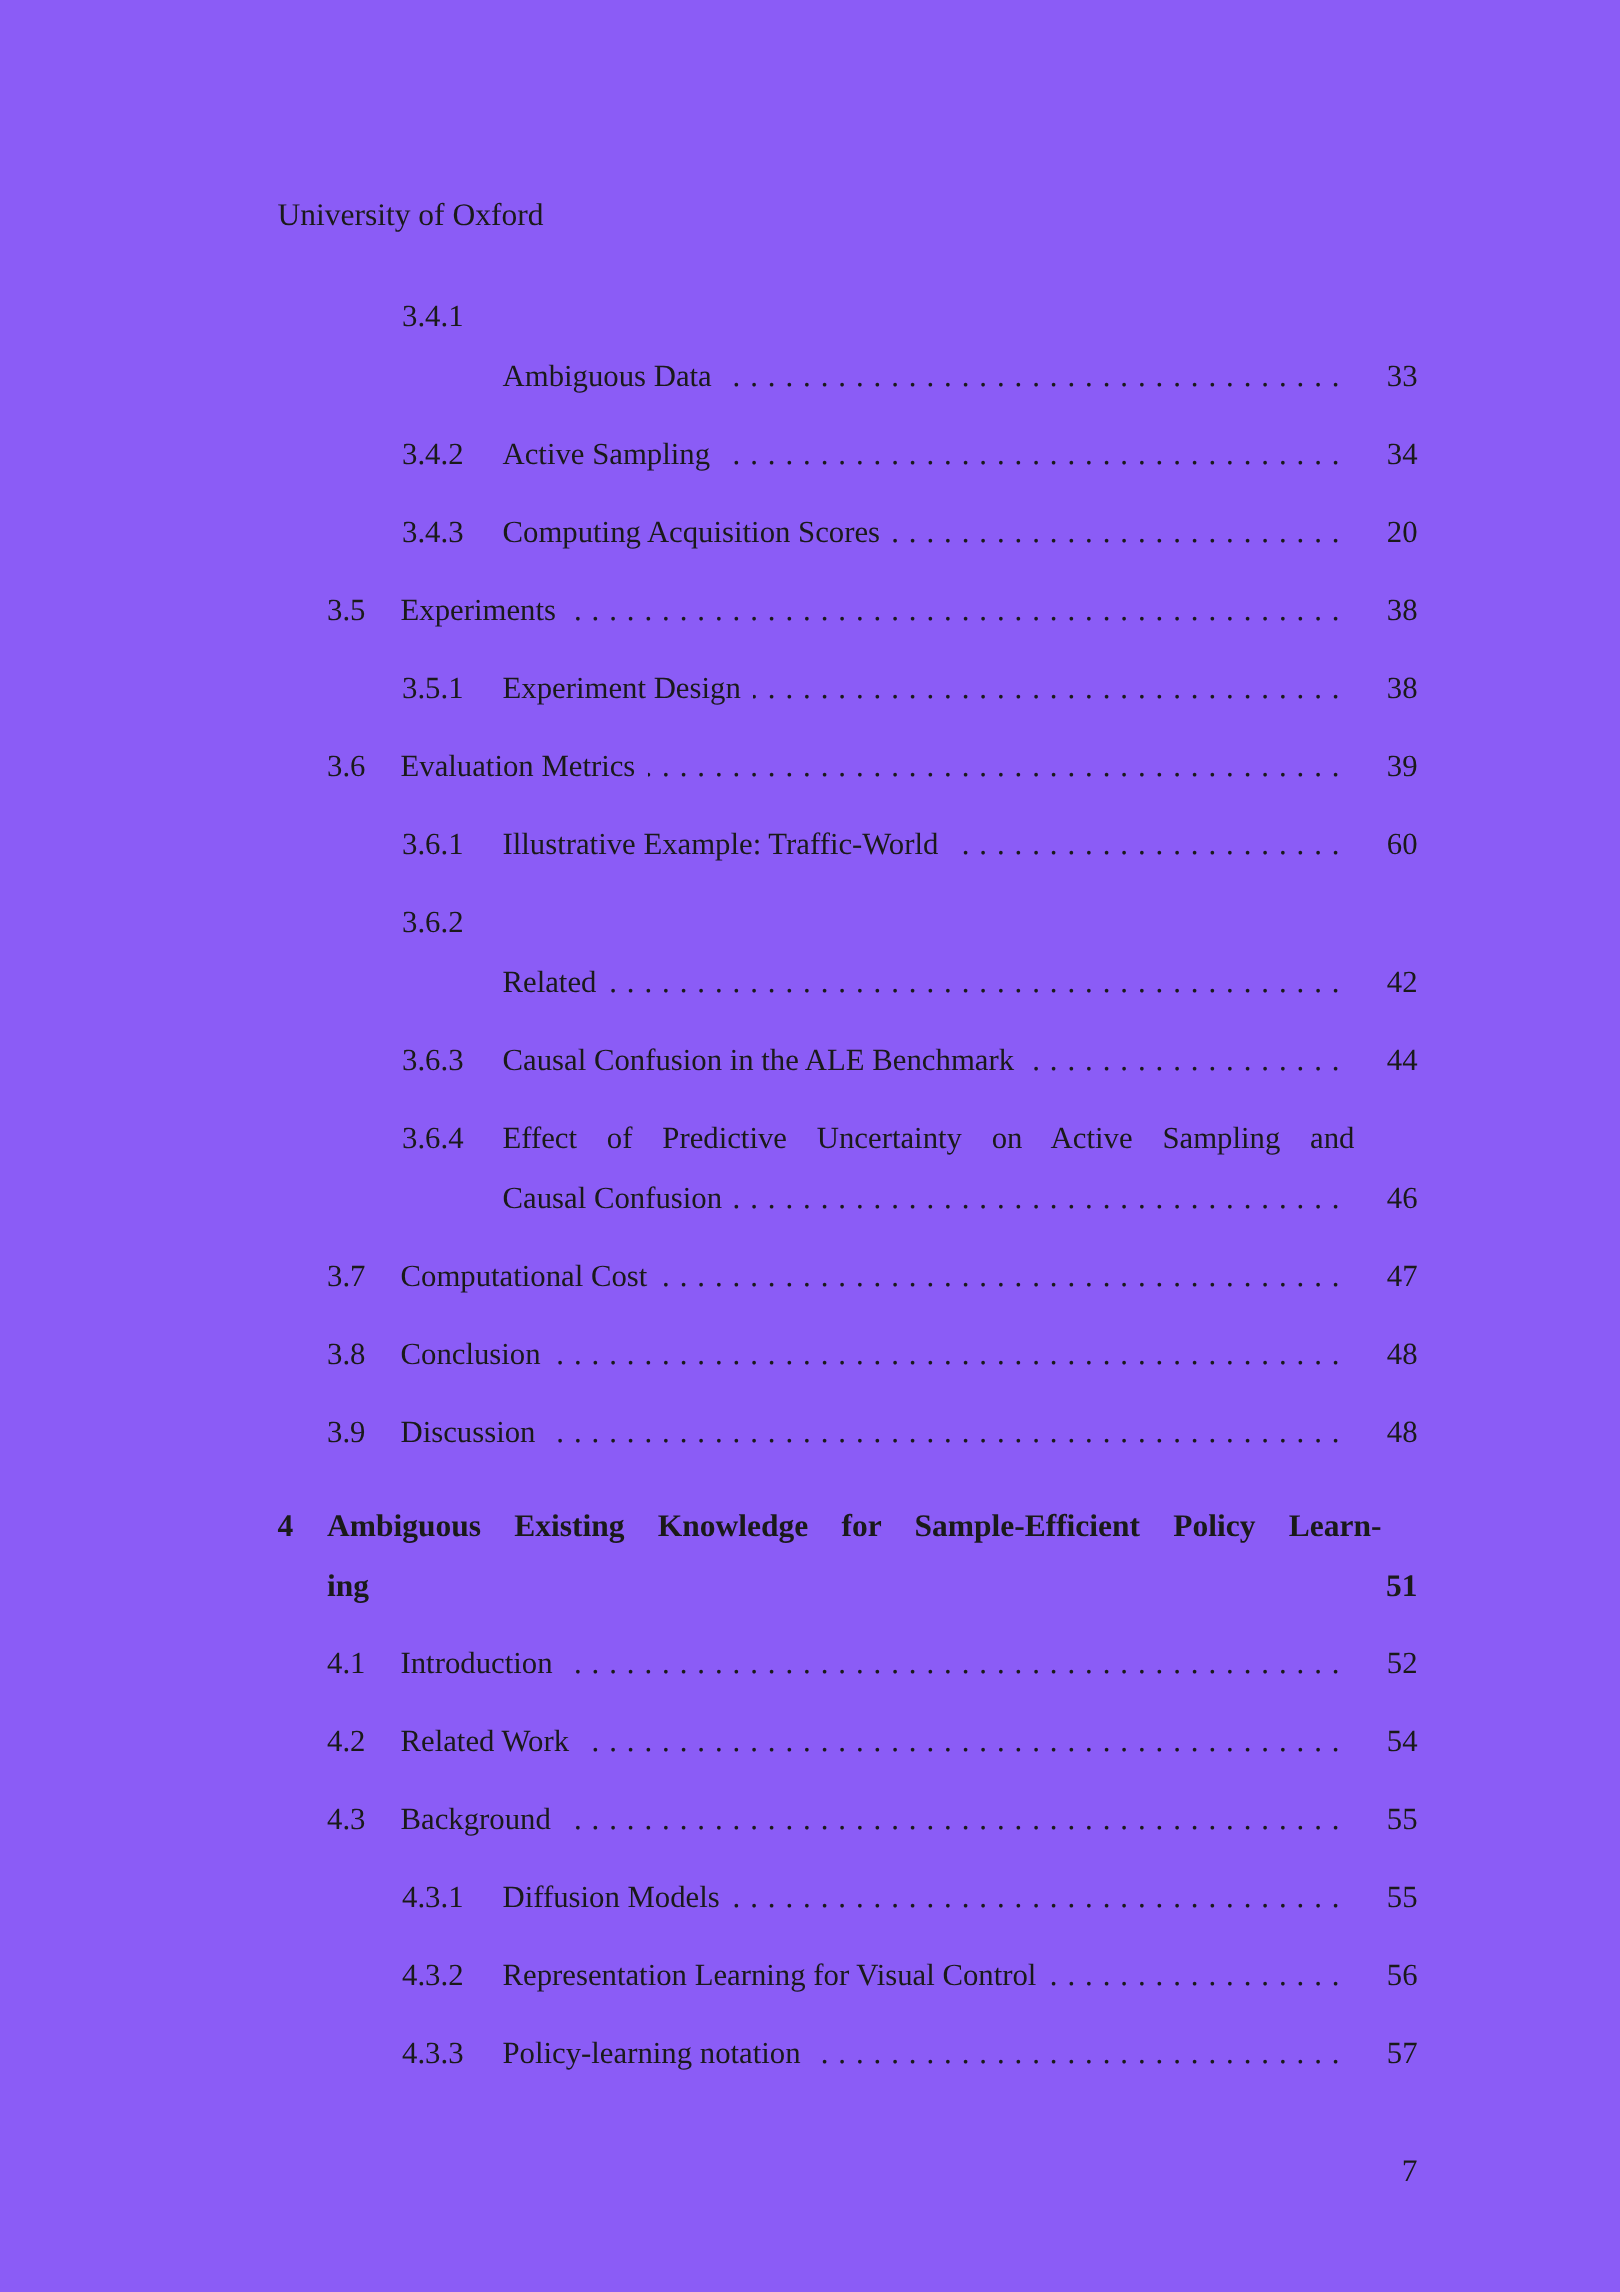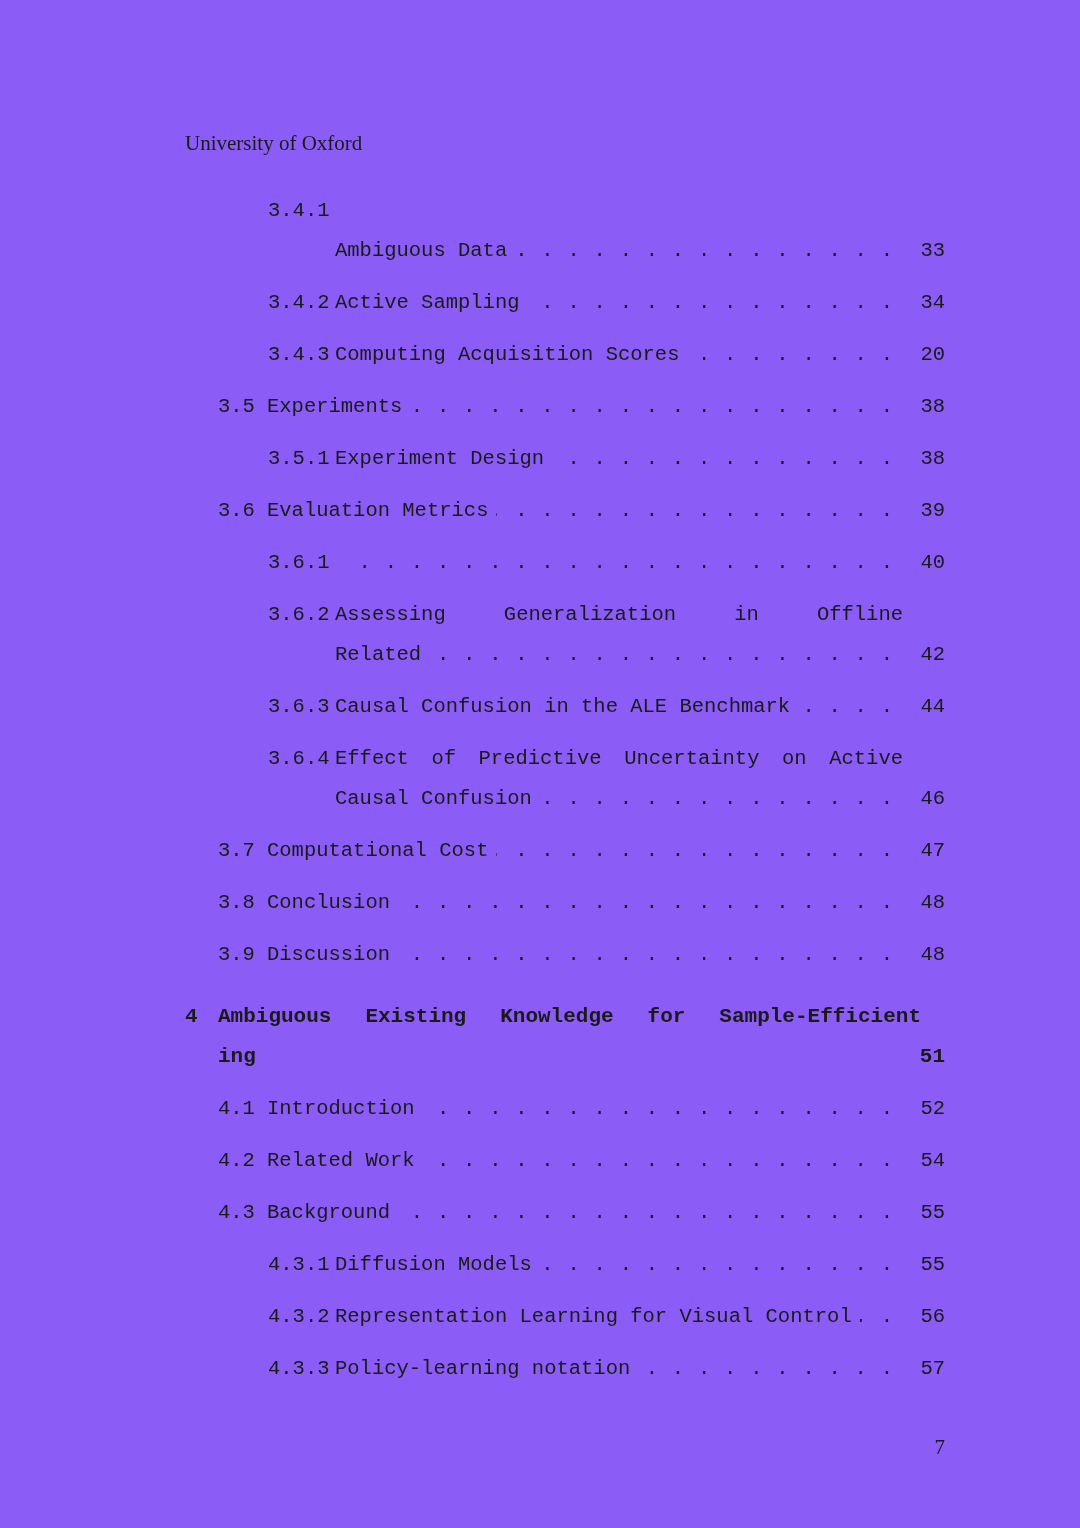--- a/index.html
+++ b/index.html
@@ -19,21 +19,20 @@
     color: #1a1a1a;
     font-size: 20.5px;
     overflow: hidden;
   }
   .running-header {
     line-height: 24px;
     font-size: 21px;
   }
   .toc {
     margin-top: 36px;
-    font-family: Liberation Mono, monospace;
   }
   .entry { margin-bottom: 12px; }
   .entry .line {
     display: flex;
     line-height: 40px;
   }
   .entry.chapter {
     font-weight: bold;
     margin-top: 22px;
     font-size: 21px;
@@ -148,30 +147,30 @@
           <span class="text">Evaluation Metrics</span>
           <span class="leader">
             <span class="dots">. . . . . . . . . . . . . . . . . . . . . . . . . . . . . . . . . . . . . . . . . . . . . . . . . . . . . . . . . . . . . . . . . . . . . .</span>
           </span>
           <span class="page-col">39</span>
         </div>
       </div>
       <div class="entry subsection">
         <div class="line">
           <span class="num">3.6.1</span>
-          <span class="leader">
-            <span class="dots">. . . . . . . . . . . . . . . . . . . . . . . . . . . . . . . . . . . . . . . . . . . . . . . . . . . . . . . . . . . . . . . . . . . . . .</span>
-          </span>
-          <span class="page-col">40</span>
+          <span class="text">Illustrative Example: Traffic-World</span>
+          <span class="leader">
+            <span class="dots">. . . . . . . . . . . . . . . . . . . . . . . . . . . . . . . . . . . . . . . . . . . . . . . . . . . . . . . . . . . . . . . . . . . . . .</span>
+          </span>
+          <span class="page-col">60</span>
         </div>
       </div>
       <div class="entry subsection">
         <div class="line">
           <span class="num">3.6.2</span>
-          <span class="text fill">Assessing Generalization in Offline Reinforcement Learning:</span>
         </div>
         <div class="line">
           <span class="num"></span>
           <span class="text">Related</span>
           <span class="leader">
             <span class="dots">. . . . . . . . . . . . . . . . . . . . . . . . . . . . . . . . . . . . . . . . . . . . . . . . . . . . . . . . . . . . . . . . . . . . . .</span>
           </span>
           <span class="page-col">42</span>
         </div>
       </div>

